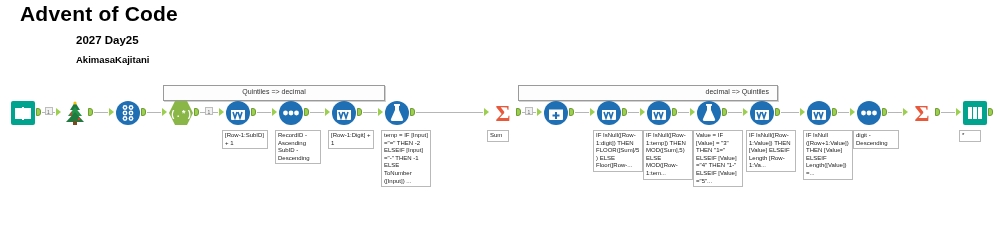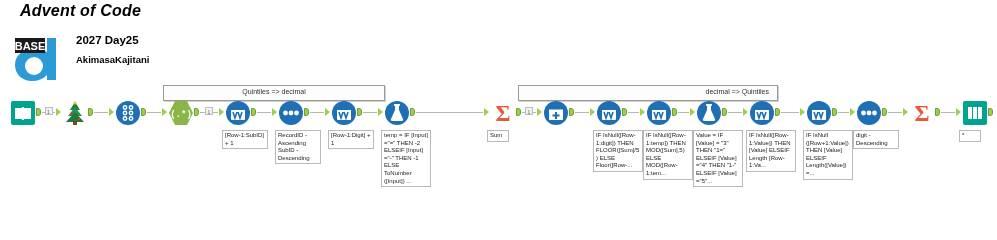--- a/index.html
+++ b/index.html
@@ -8,24 +8,23 @@
     background:#ffffff;
     font-family:"Liberation Sans",sans-serif;
     position:relative;
     overflow:hidden;
   }
   .page{position:relative;width:997px;height:197px;}
 
   
   .title{
     position:absolute;left:20px;top:2px;
-    font-size:16px;font-weight:bold;color:#000;
+    font-size:21px;font-weight:bold;color:#000;
     letter-spacing:0.2px;
     white-space:nowrap;
-    font-style:italic;
   }
   .logo{
     position:absolute;left:12px;top:28px;
     width:56px;height:58px;
     background:#ffffff;
     overflow:hidden;
   }
   .logo svg{display:block;}
   .meta-year{
     position:absolute;left:76px;top:34px;
@@ -113,35 +112,20 @@
     overflow:hidden;
   }
 </style>
 </head>
 <body>
 
 <div class="page">
 
   <div class="title">Advent of Code</div>
 
-  <div class="logo">
-    <svg width="56" height="58" viewBox="0 0 56 58">
-      <rect x="0" y="0" width="56" height="58" fill="#ffffff"></rect>
-
-      <g fill="#2b9ad6">
-        <path d="M44 10 L44 52 L35 52 L35 47 C31 51 26 53 20 53 C10 53 3 46 3 37 C3 27 11 21 23 21 C27 21 32 22 35 24 L35 10 Z"></path>
-      </g>
-      <circle cx="22" cy="38" r="9" fill="#ffffff"></circle>
-
-      <g>
-        <rect x="3" y="10" width="30" height="15" fill="#1a1a1a"></rect>
-        <text x="18" y="22" font-family="Liberation Sans, sans-serif" font-size="11" font-weight="bold" fill="#ffffff" text-anchor="middle">BASE</text>
-      </g>
-    </svg>
-  </div>
 
   <div class="meta-year">2027   Day25</div>
   <div class="meta-author">AkimasaKajitani</div>
 
   <div id="containers-host">
       <div class="container" style="left: 163px; top: 85px; width: 222px; height: 16px;">
         <div class="ctitle">Quintiles =&gt; decimal</div>
       </div>
       <div class="container right" style="left: 518px; top: 85px; width: 260px; height: 16px;">
         <div class="ctitle">decimal =&gt; Quintiles</div>

